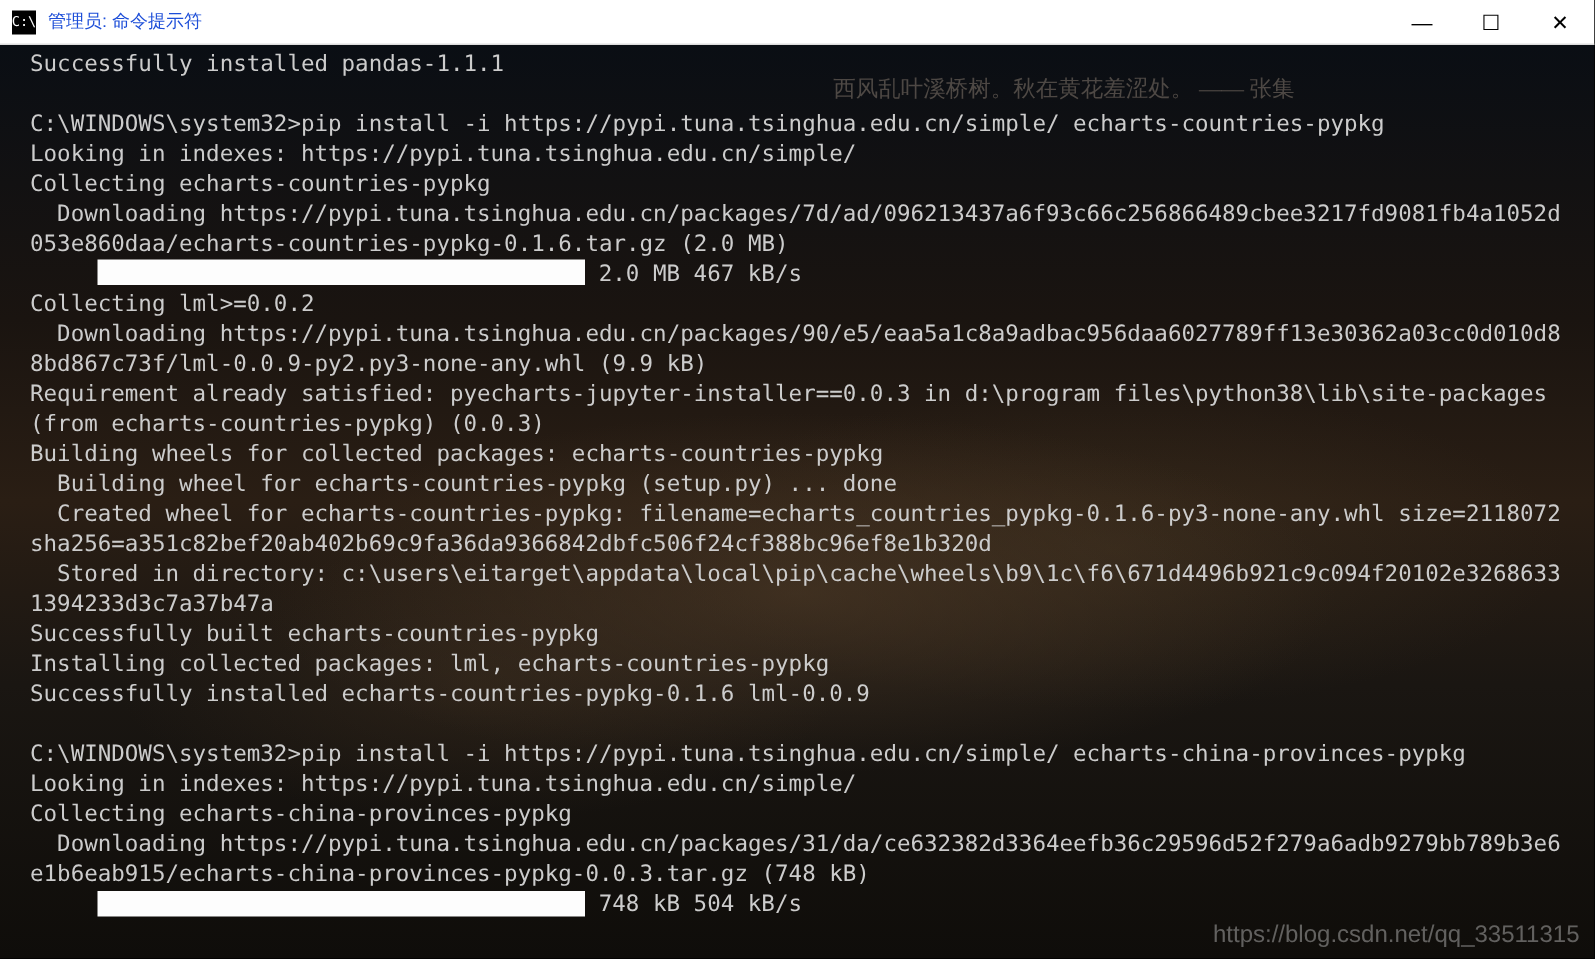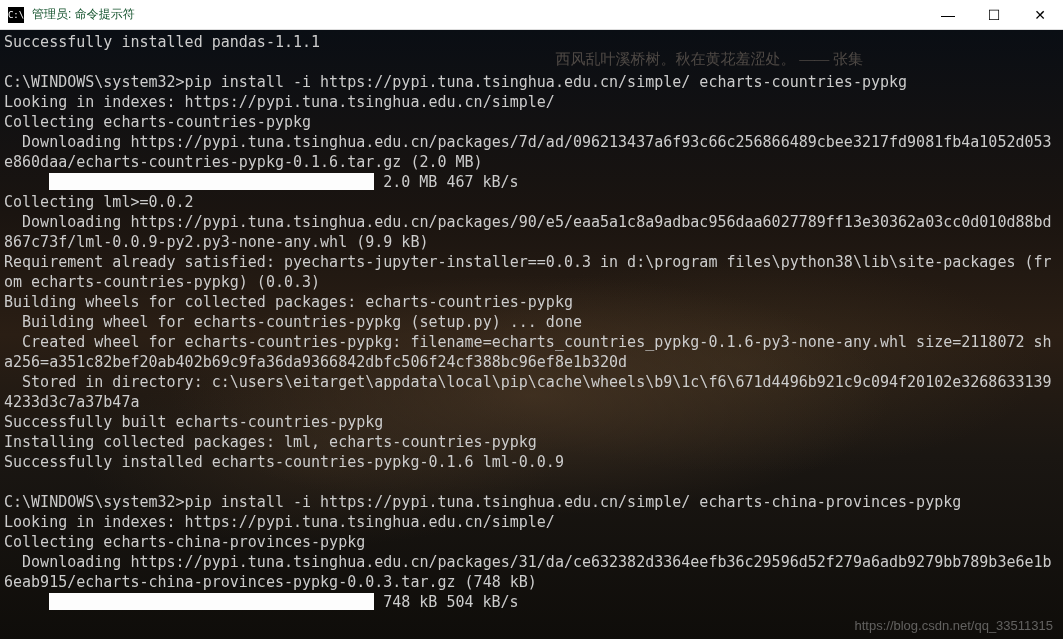--- a/index.html
+++ b/index.html
@@ -26,21 +26,21 @@
       display: flex;
       align-items: center;
       justify-content: center;
       color: #fff;
       font-size: 9px;
       font-family: monospace;
     }
     .titlebar-text {
       flex: 1;
       font-size: 12px;
-      color: #14532d;
+      color: #1d4ed8;
     }
     .win-controls {
       display: flex;
       height: 100%;
     }
     .win-btn {
       width: 46px;
       height: 100%;
       display: flex;
       align-items: center;
@@ -70,42 +70,42 @@
       position: absolute;
       top: 20px;
       right: 200px;
       color: rgba(200,180,160,0.35);
       font-size: 15px;
       font-family: "SimSun", serif;
       text-align: right;
     }
     .terminal-content {
       position: relative;
-      padding: 2px 4px;
+      padding: 2px 20px;
       font-family: "NSimSun", "Consolas", monospace;
       font-size: 15px;
       line-height: 20px;
       color: #ccc;
       white-space: pre-wrap;
       word-break: break-all;
     }
     .line { min-height: 20px; }
     .progress-bar {
       display: inline-block;
       background: #fdfdfd;
       height: 17px;
       vertical-align: middle;
       margin-bottom: 2px;
     }
     .watermark {
       position: absolute;
       bottom: 6px;
       right: 10px;
       color: rgba(180,180,180,0.5);
-      font-size: 13px;
+      font-size: 16px;
       font-family: sans-serif;
     }
   </style>
 </head>
 <body>
 
 <div class="titlebar">
   <div class="titlebar-icon">C:\</div>
   <div class="titlebar-text">管理员: 命令提示符</div>
   <div class="win-controls">

